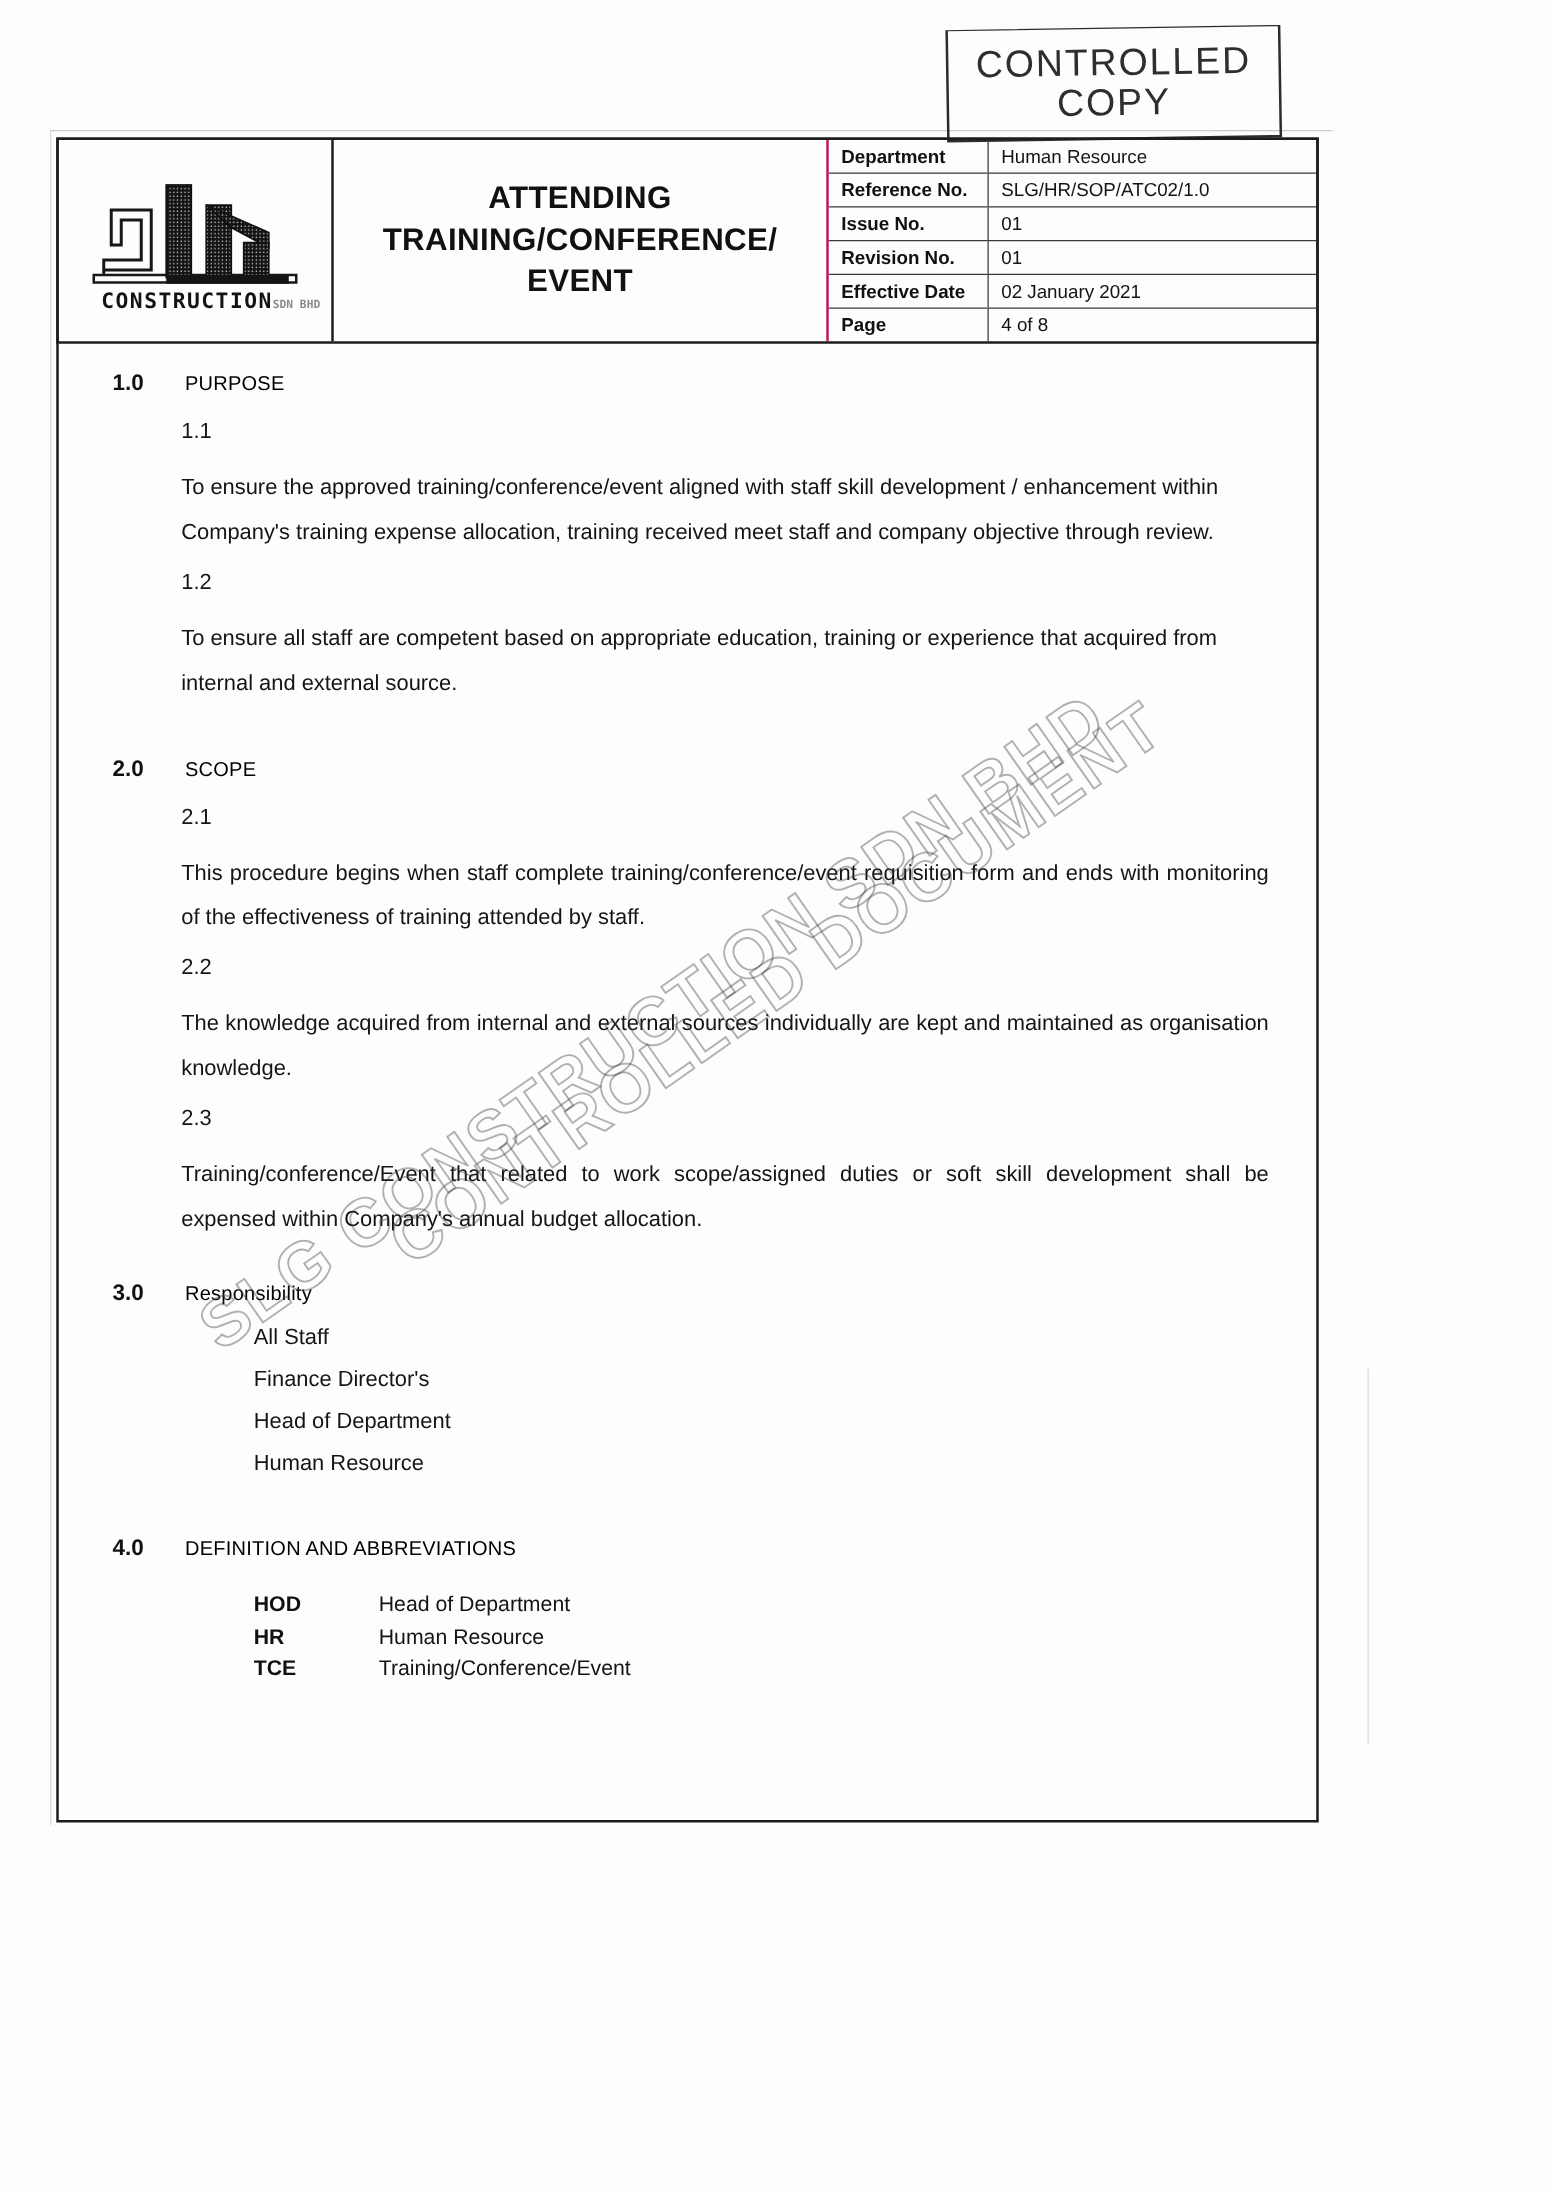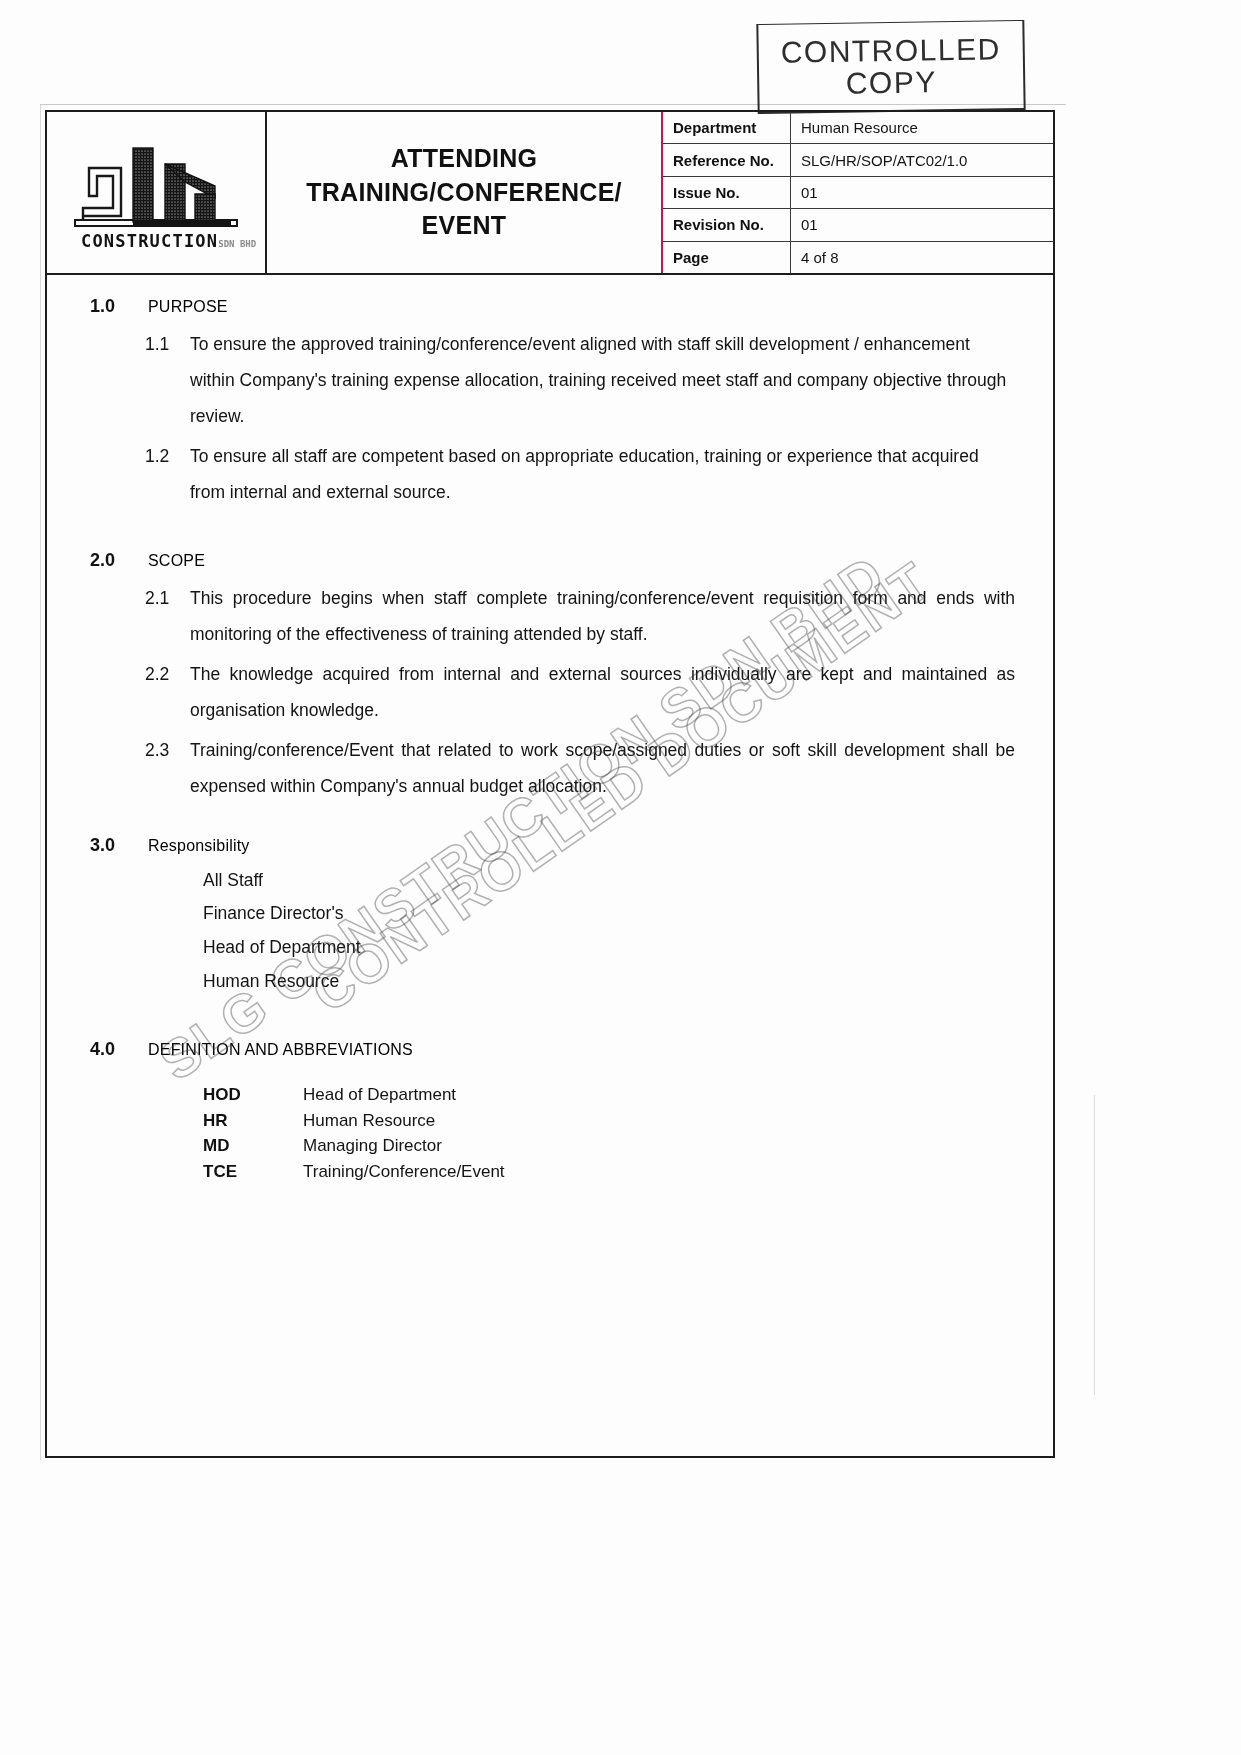--- a/index.html
+++ b/index.html
@@ -219,20 +219,21 @@
   .sec-head.condensed .sec-title {
     font-family: "Liberation Sans", sans-serif;
     font-stretch: condensed;
   }
 
   .clause {
     display: flex;
     align-items: flex-start;
     margin: 0 0 4px 0;
     padding-left: 55px;
+    flex-direction: column;
   }
   .clause-num {
     flex: 0 0 45px;
     font-size: 17.5px;
     line-height: 2.05;
     color: #141414;
   }
   .clause-text {
     flex: 1;
     font-size: 17.5px;
@@ -366,20 +367,24 @@
       <div class="meta-row">
         <div class="meta-label">Issue No.</div>
         <div class="meta-value">01</div>
       </div>
 
       <div class="meta-row">
         <div class="meta-label">Revision No.</div>
         <div class="meta-value">01</div>
       </div>
 
+      <div class="meta-row">
+        <div class="meta-label">Effective Date</div>
+        <div class="meta-value">02 January 2021</div>
+      </div>
 
       <div class="meta-row">
         <div class="meta-label">Page</div>
         <div class="meta-value">4 of 8</div>
       </div>
 
     </div>
   </div>
 
   <div id="content">
@@ -445,24 +450,20 @@
       <div class="abbr-list">
         <div class="abbr-row">
           <div class="abbr-key">HOD</div>
           <div class="abbr-val">Head of Department</div>
         </div>
         <div class="abbr-row">
           <div class="abbr-key">HR</div>
           <div class="abbr-val">Human Resource</div>
         </div>
         <div class="abbr-row">
-          <div class="abbr-key">MD</div>
-          <div class="abbr-val">Managing Director</div>
-        </div>
-        <div class="abbr-row">
           <div class="abbr-key">TCE</div>
           <div class="abbr-val">Training/Conference/Event</div>
         </div>
       </div>
     </div>
 
   </div>
 
   <div class="watermark" id="wm1">CONTROLLED DOCUMENT</div>
   <div class="watermark" id="wm2">SLG CONSTRUCTION SDN BHD</div>

